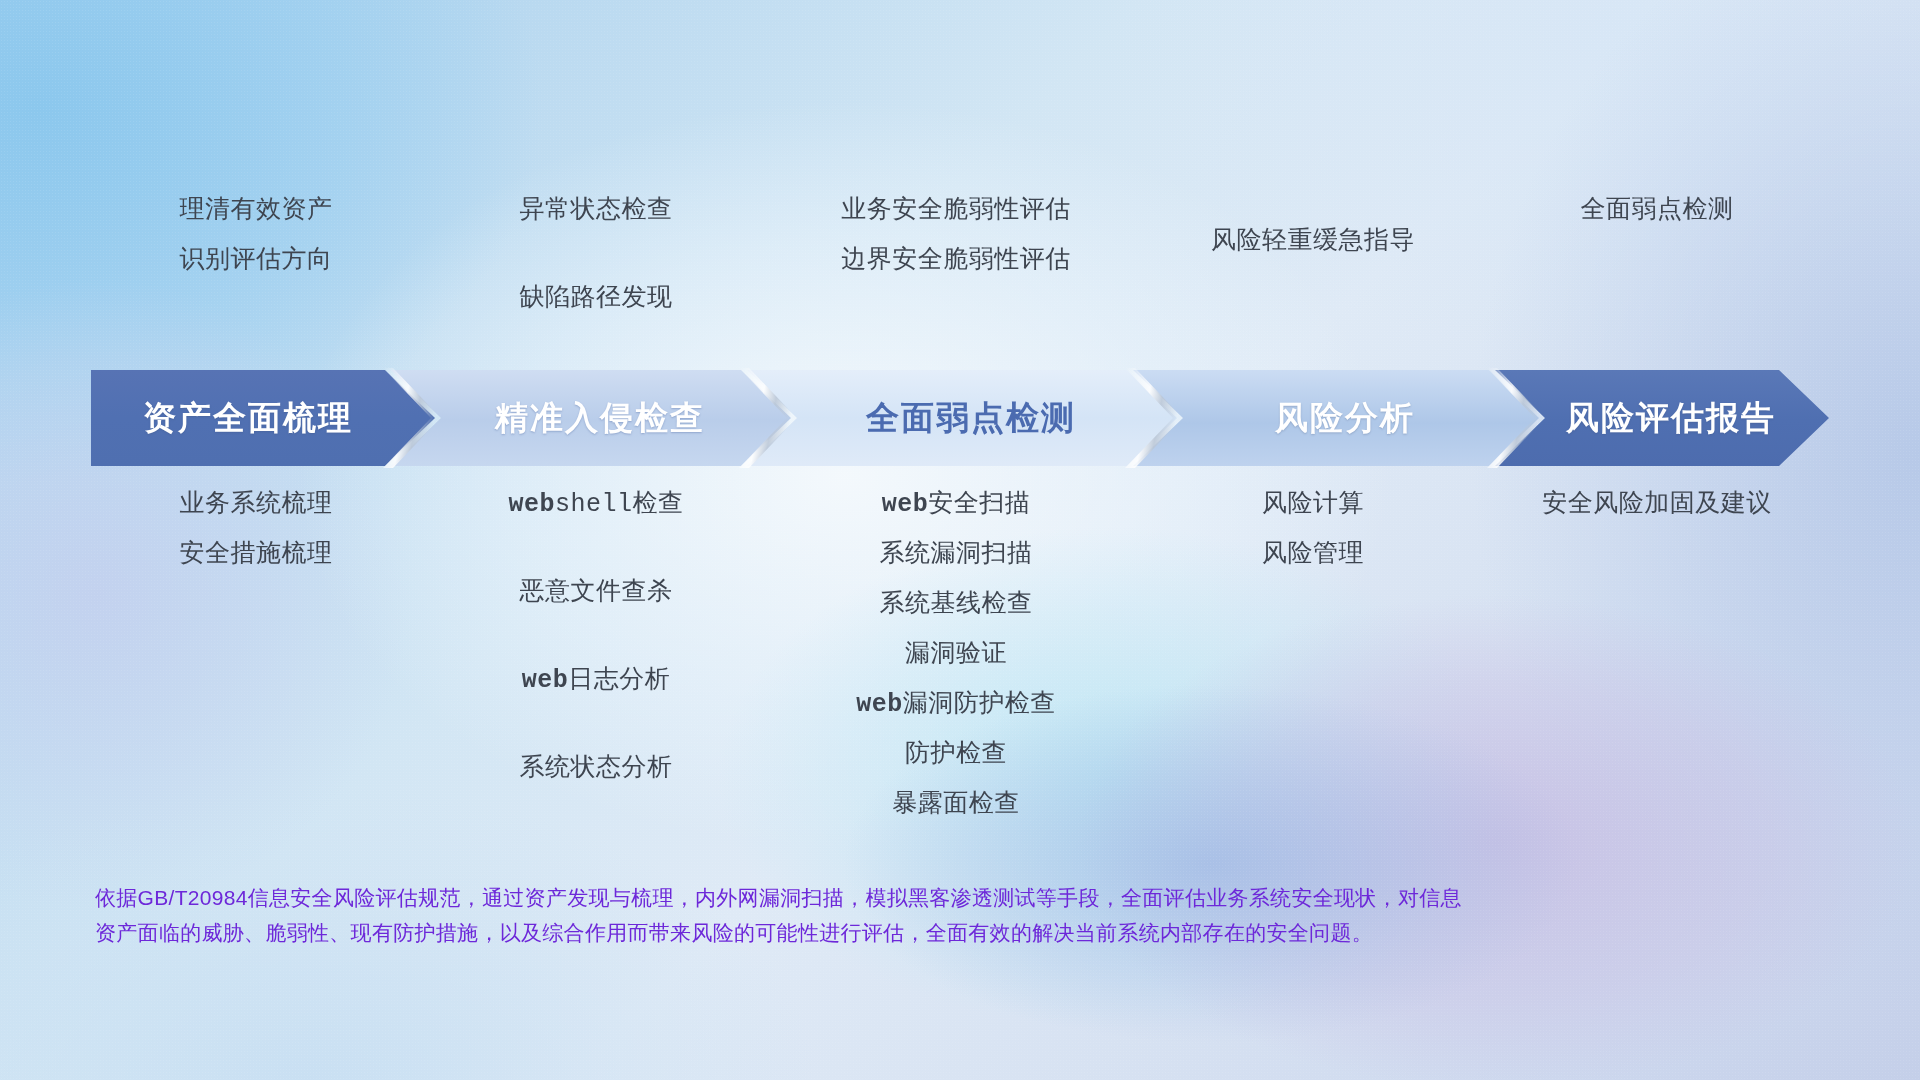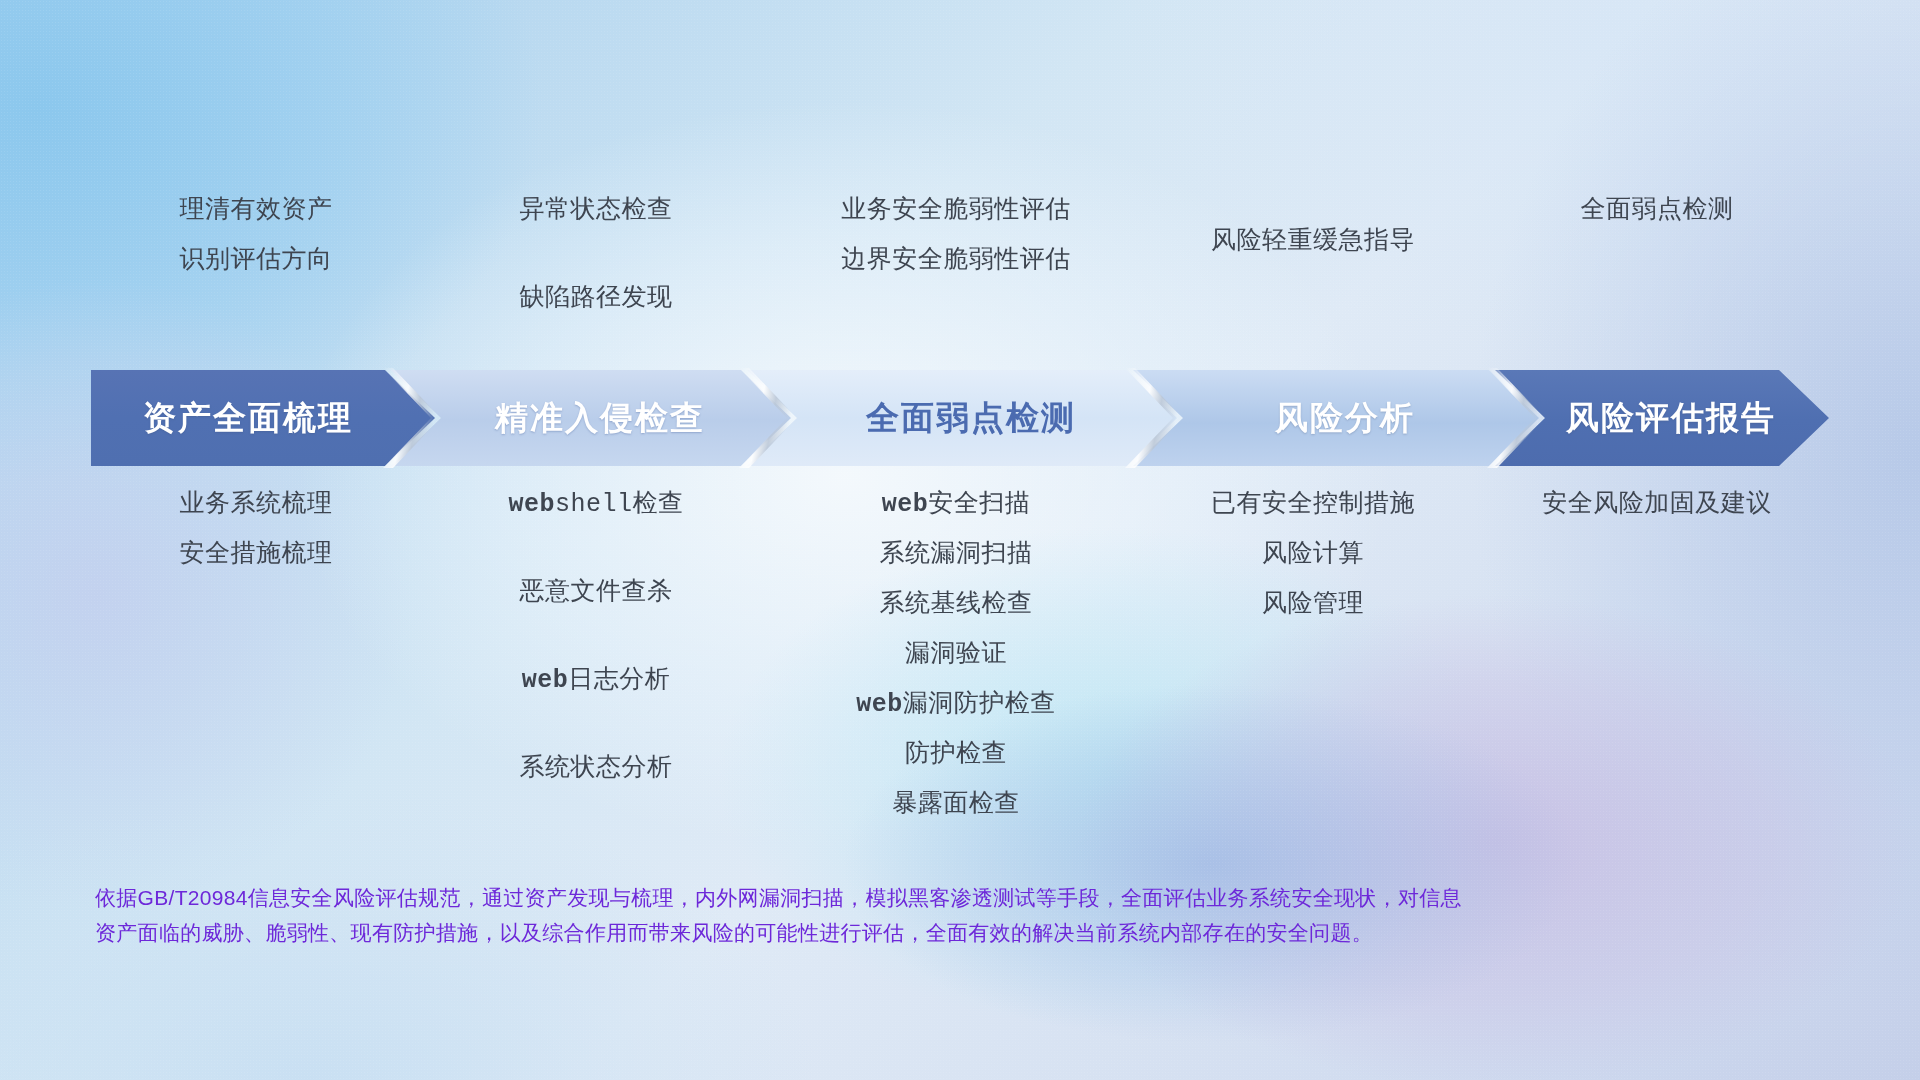--- a/index.html
+++ b/index.html
@@ -279,21 +279,20 @@
     <div class="col c3">
       <div class="note"><span class="lat">web</span><span>安全扫描</span></div>
       <div class="note">系统漏洞扫描</div>
       <div class="note">系统基线检查</div>
       <div class="note">漏洞验证</div>
       <div class="note"><span class="lat">web</span><span>漏洞防护检查</span></div>
       <div class="note">防护检查</div>
       <div class="note">暴露面检查</div>
     </div>
     <div class="col c4">
-      <div class="note">已有安全控制措施</div>
       <div class="note">风险计算</div>
       <div class="note">风险管理</div>
     </div>
     <div class="col c5">
       <div class="note">安全风险加固及建议</div>
     </div>
   </div>
 
   <div id="footer">
     <p>依据GB/T20984信息安全风险评估规范，通过资产发现与梳理，内外网漏洞扫描，模拟黑客渗透测试等手段，全面评估业务系统安全现状，对信息</p>

